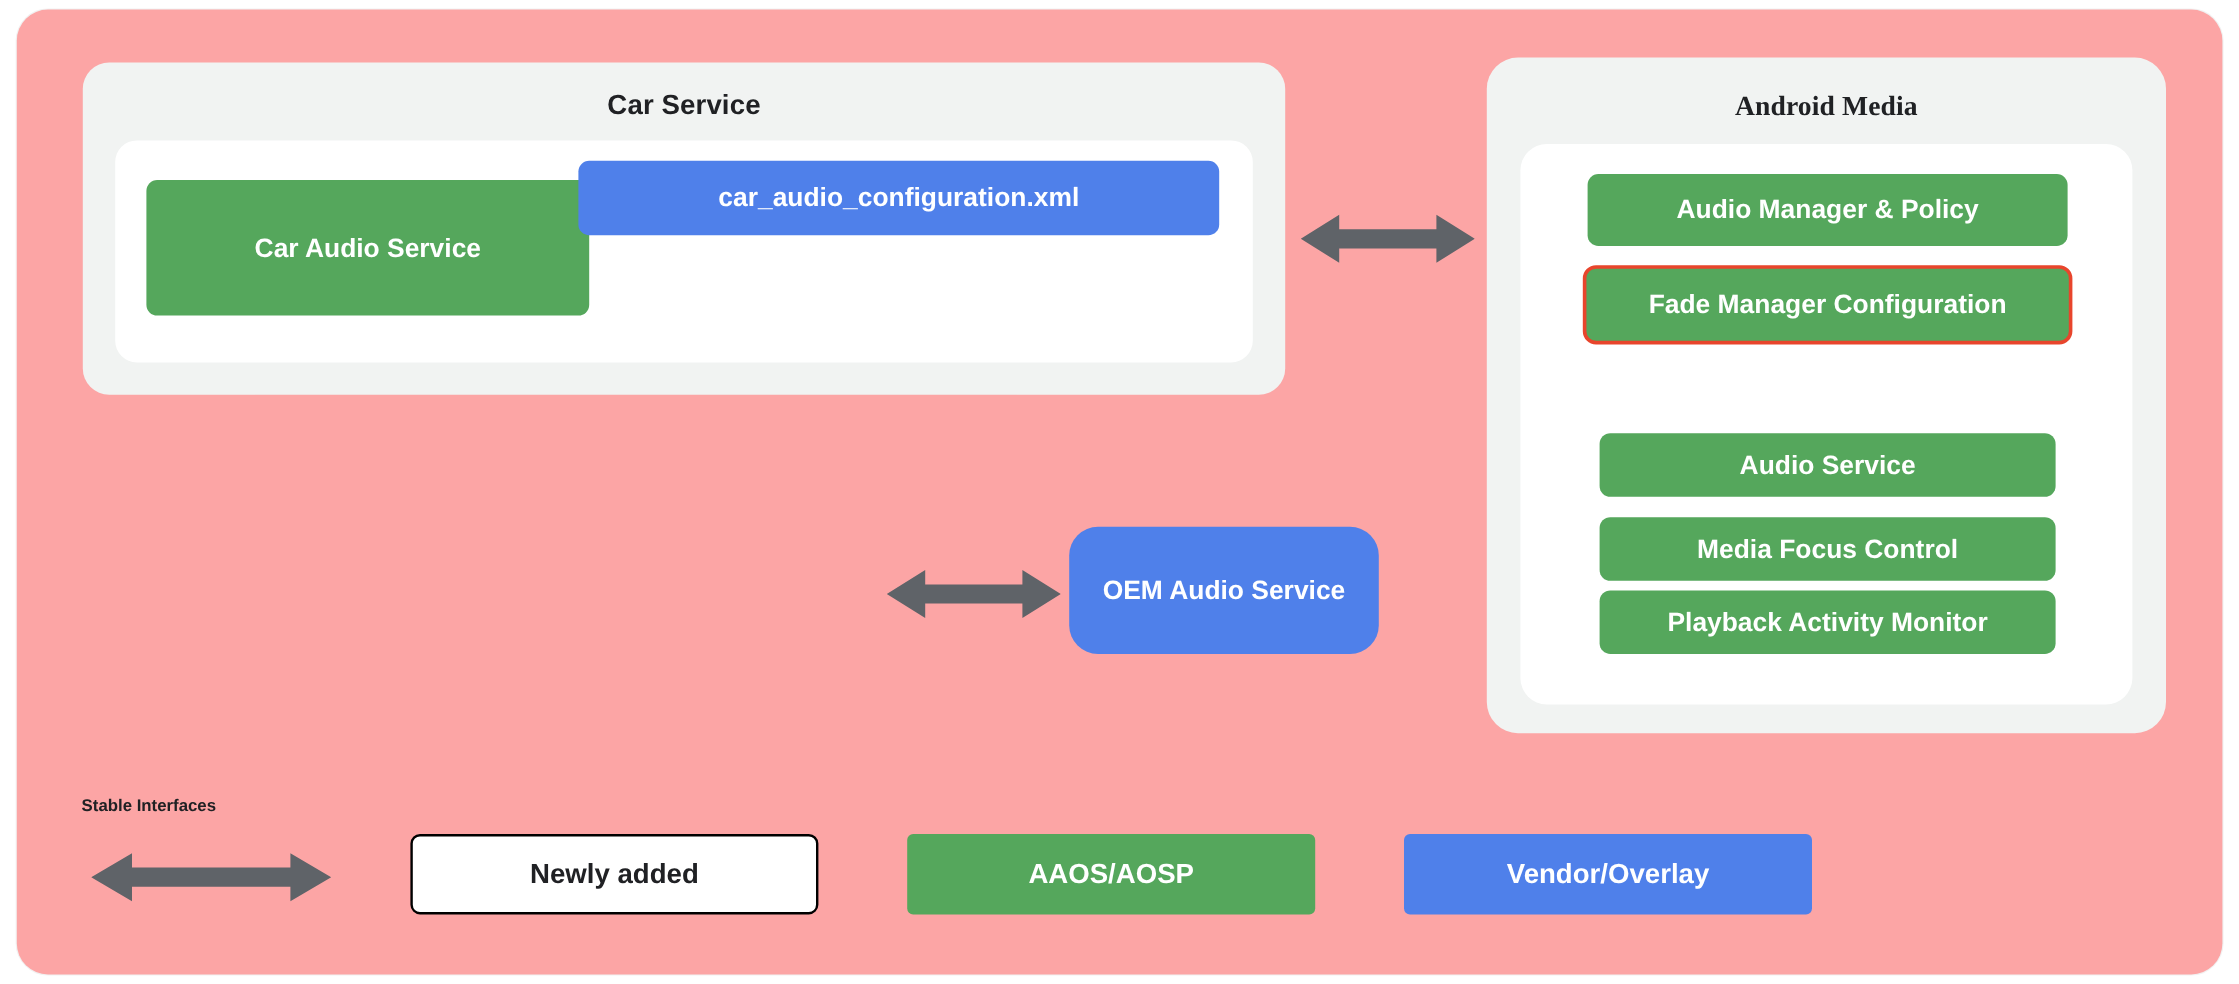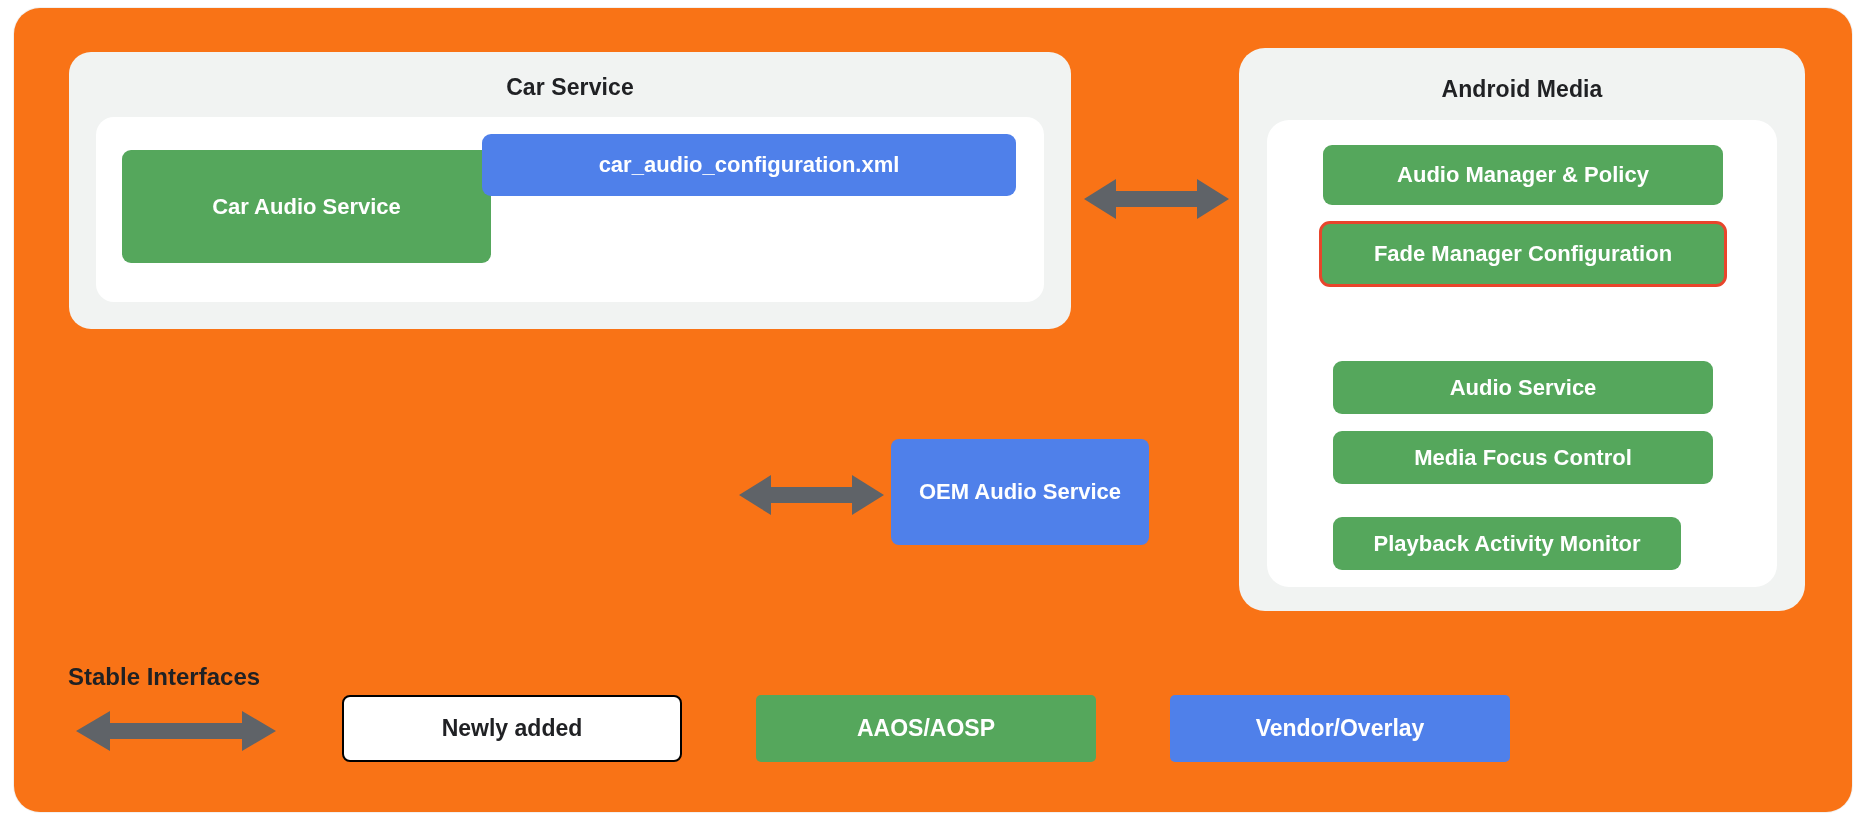--- a/index.html
+++ b/index.html
@@ -17,21 +17,21 @@
     overflow: hidden;
   }
 
   
   .page-card {
     position: absolute;
     left: 14px;
     top: 8px;
     width: 1838px;
     height: 804px;
-    background: #f97316;
+    background: #fca5a5;
     border-radius: 26px;
     box-shadow: 0 0 0 1px rgba(0,0,0,0.055);
   }
 
   
   .group {
     position: absolute;
     background: #f1f3f2;
     border-radius: 22px;
   }
@@ -77,21 +77,21 @@
 
   
   .arrow {
     position: absolute;
   }
   .arrow svg { display: block; }
 
   
   .legend-label {
     position: absolute;
-    font-size: 24px;
+    font-size: 14px;
     font-weight: bold;
     color: #202124;
     white-space: nowrap;
   }
   .legend-chip {
     position: absolute;
     display: flex;
     align-items: center;
     justify-content: center;
     border-radius: 5px;
@@ -132,36 +132,36 @@
       </svg>
     </div>
 
 
     <div class="arrow" style="left:725px; top:464px; width:145px; height:46px;">
       <svg width="145" height="46" viewBox="0 0 145 46">
         <polygon points="0,23 32,3 32,15 113,15 113,3 145,23 113,43 113,31 32,31 32,43" fill="#5f6368"></polygon>
       </svg>
     </div>
 
-    <div class="node blue" style="left:877px; top:431px; width:258px; height:106px; border-radius:8px;">OEM Audio Service</div>
+    <div class="node blue" style="left:877px; top:431px; width:258px; height:106px; border-radius:24px;">OEM Audio Service</div>
 
     <div class="group" style="left:1225px; top:40px; width:566px; height:563px; border-radius:26px;">
-      <div class="group-title" style="top:28px;">Android Media</div>
+      <div class="group-title" style="top:28px;font-family:Liberation Serif, serif;">Android Media</div>
 
       <div class="inner-card" style="left:28px; top:72px; width:510px; height:467px; border-radius:22px;">
 
         <div class="node green" style="left:56px; top:25px; width:400px; height:60px;">Audio Manager &amp; Policy</div>
 
         <div class="node green outlined" style="left:52px; top:101px; width:408px; height:66px;">Fade Manager Configuration</div>
 
         <div class="node green" style="left:66px; top:241px; width:380px; height:53px;">Audio Service</div>
 
         <div class="node green" style="left:66px; top:311px; width:380px; height:53px;">Media Focus Control</div>
 
-        <div class="node green" style="left:66px; top:397px; width:348px; height:53px;">Playback Activity Monitor</div>
+        <div class="node green" style="left:66px; top:372px; width:380px; height:53px;">Playback Activity Monitor</div>
       </div>
     </div>
 
     <div class="legend-label" style="left:54px; top:655px;">Stable Interfaces</div>
 
     <div class="arrow" style="left:62px; top:700px; width:200px; height:46px;">
       <svg width="200" height="46" viewBox="0 0 200 46">
         <polygon points="0,23 34,3 34,15 166,15 166,3 200,23 166,43 166,31 34,31 34,43" fill="#5f6368"></polygon>
       </svg>
     </div>

